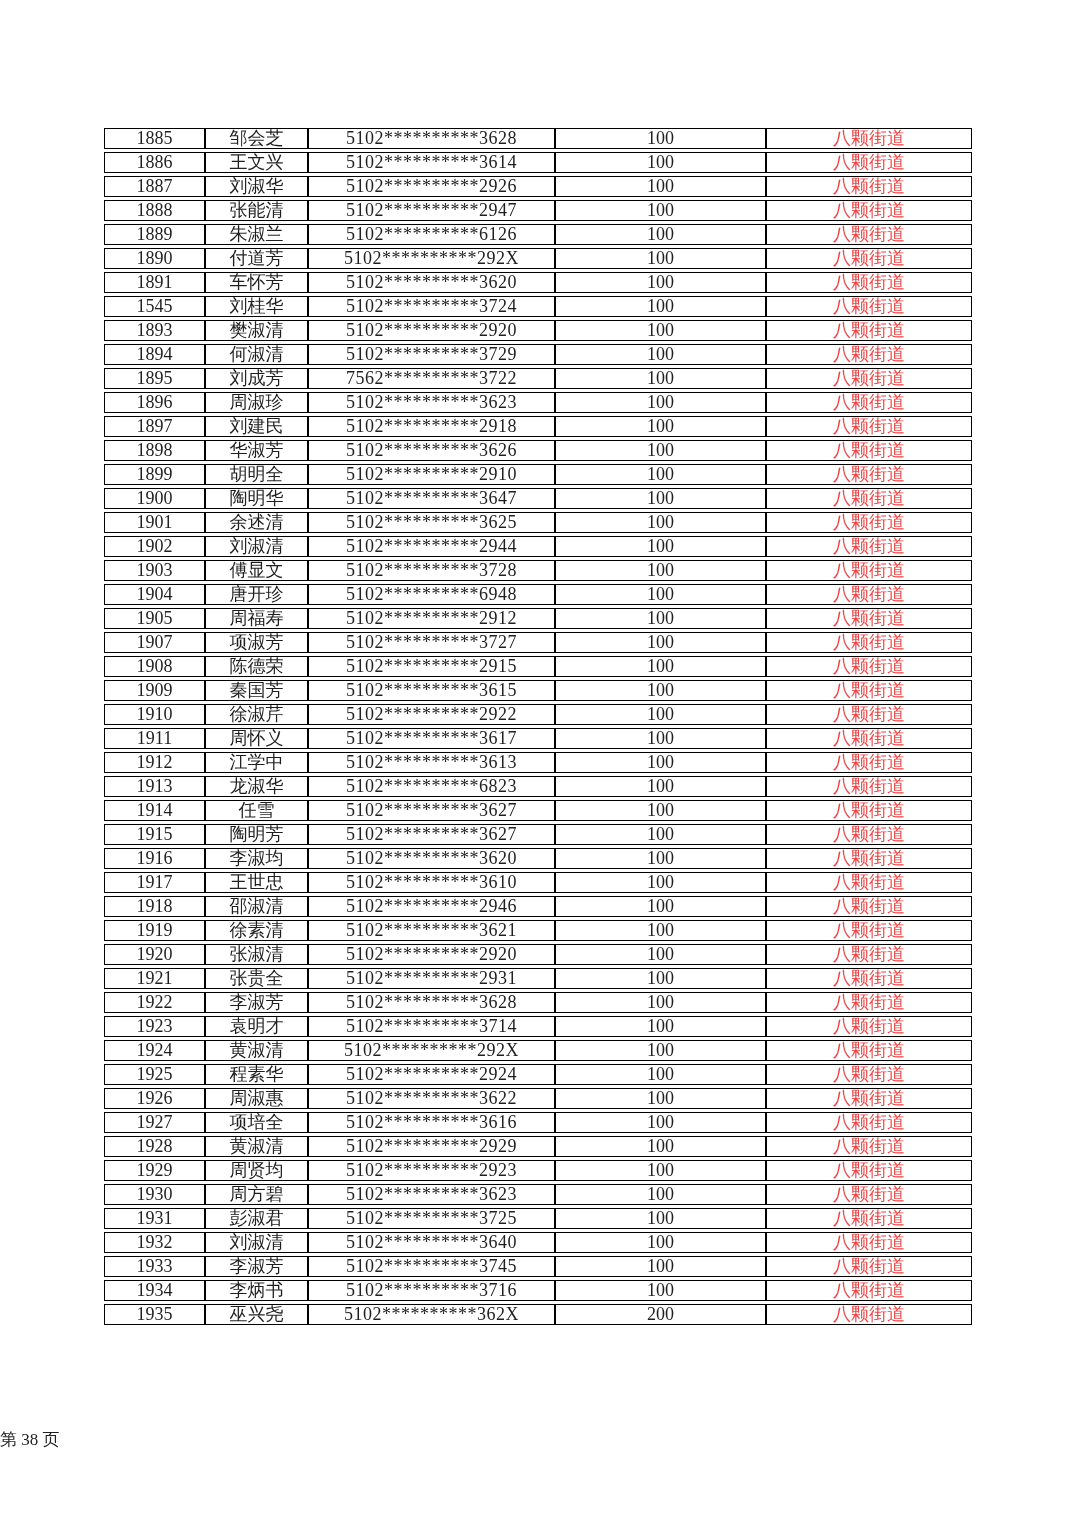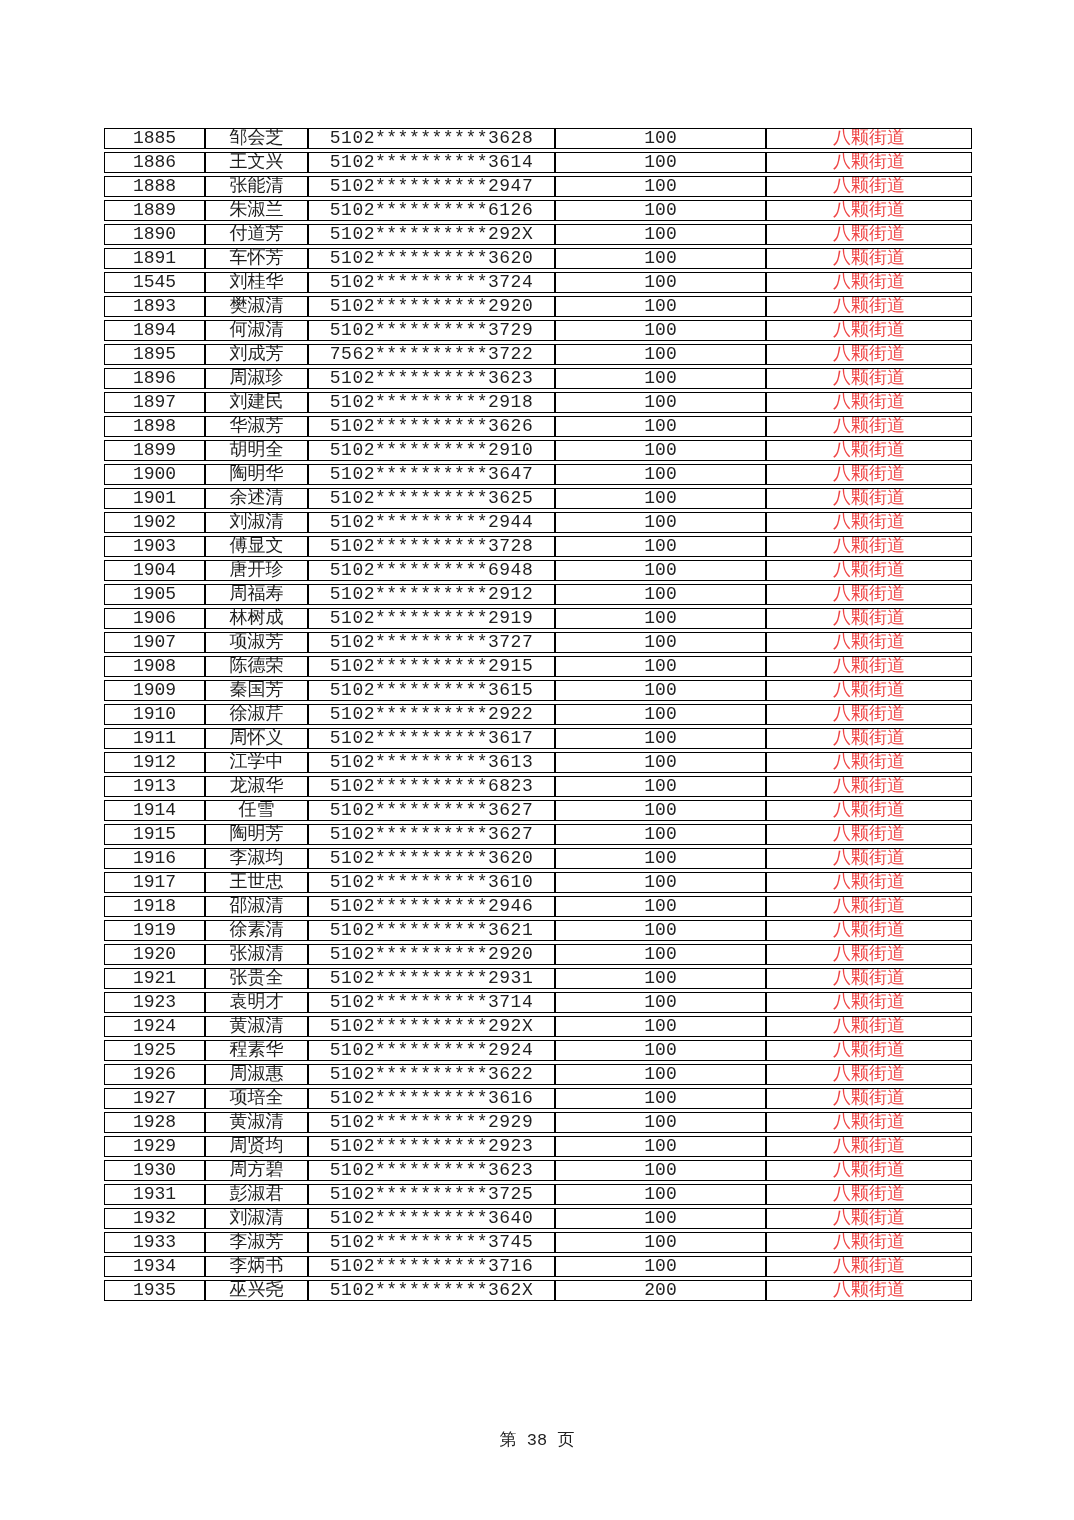--- a/index.html
+++ b/index.html
@@ -7,21 +7,20 @@
     padding: 0;
     background: #ffffff;
     font-family: "Liberation Serif", "DejaVu Serif", serif;
   }
   .page {
     position: relative;
     width: 1074px;
     height: 1520px;
     background: #ffffff;
     overflow: hidden;
-    font-family: Liberation Mono, monospace;
   }
   table.records {
     position: absolute;
     left: 104px;
     top: 125px;
     width: 868px;
     table-layout: fixed;
     border-collapse: separate;
     border-spacing: 0 3.5px;
     color: #1f1f1f;
@@ -43,21 +42,20 @@
   col.c-amount   { width: 211px; }
   col.c-district { width: 206px; }
   td.cell-name { font-size: 17px; }
   td.cell-district { font-size: 17px; color: #ef4444; }
   td.cell-id { letter-spacing: 0.5px; }
   .footer {
     position: absolute;
     left: 0;
     right: 0;
     top: 1428px;
-    text-align: center;
     font-size: 17px;
     color: #1f1f1f;
   }
 </style>
 </head>
 <body>
 
 <div class="page">
   <table class="records">
     <colgroup>
@@ -76,20 +74,27 @@
           <td class="cell-district">八颗街道</td>
         </tr>
         <tr>
           <td class="cell-no">1886</td>
           <td class="cell-name">王文兴</td>
           <td class="cell-id">5102**********3614</td>
           <td class="cell-amount">100</td>
           <td class="cell-district">八颗街道</td>
         </tr>
         <tr>
+          <td class="cell-no">1887</td>
+          <td class="cell-name">刘淑华</td>
+          <td class="cell-id">5102**********2926</td>
+          <td class="cell-amount">100</td>
+          <td class="cell-district">八颗街道</td>
+        </tr>
+        <tr>
           <td class="cell-no">1888</td>
           <td class="cell-name">张能清</td>
           <td class="cell-id">5102**********2947</td>
           <td class="cell-amount">100</td>
           <td class="cell-district">八颗街道</td>
         </tr>
         <tr>
           <td class="cell-no">1889</td>
           <td class="cell-name">朱淑兰</td>
           <td class="cell-id">5102**********6126</td>
@@ -202,27 +207,20 @@
           <td class="cell-district">八颗街道</td>
         </tr>
         <tr>
           <td class="cell-no">1905</td>
           <td class="cell-name">周福寿</td>
           <td class="cell-id">5102**********2912</td>
           <td class="cell-amount">100</td>
           <td class="cell-district">八颗街道</td>
         </tr>
         <tr>
-          <td class="cell-no">1906</td>
-          <td class="cell-name">林树成</td>
-          <td class="cell-id">5102**********2919</td>
-          <td class="cell-amount">100</td>
-          <td class="cell-district">八颗街道</td>
-        </tr>
-        <tr>
           <td class="cell-no">1907</td>
           <td class="cell-name">项淑芳</td>
           <td class="cell-id">5102**********3727</td>
           <td class="cell-amount">100</td>
           <td class="cell-district">八颗街道</td>
         </tr>
         <tr>
           <td class="cell-no">1908</td>
           <td class="cell-name">陈德荣</td>
           <td class="cell-id">5102**********2915</td>
@@ -310,20 +308,27 @@
           <td class="cell-no">1920</td>
           <td class="cell-name">张淑清</td>
           <td class="cell-id">5102**********2920</td>
           <td class="cell-amount">100</td>
           <td class="cell-district">八颗街道</td>
         </tr>
         <tr>
           <td class="cell-no">1921</td>
           <td class="cell-name">张贵全</td>
           <td class="cell-id">5102**********2931</td>
+          <td class="cell-amount">100</td>
+          <td class="cell-district">八颗街道</td>
+        </tr>
+        <tr>
+          <td class="cell-no">1922</td>
+          <td class="cell-name">李淑芳</td>
+          <td class="cell-id">5102**********3628</td>
           <td class="cell-amount">100</td>
           <td class="cell-district">八颗街道</td>
         </tr>
         <tr>
           <td class="cell-no">1923</td>
           <td class="cell-name">袁明才</td>
           <td class="cell-id">5102**********3714</td>
           <td class="cell-amount">100</td>
           <td class="cell-district">八颗街道</td>
         </tr>

